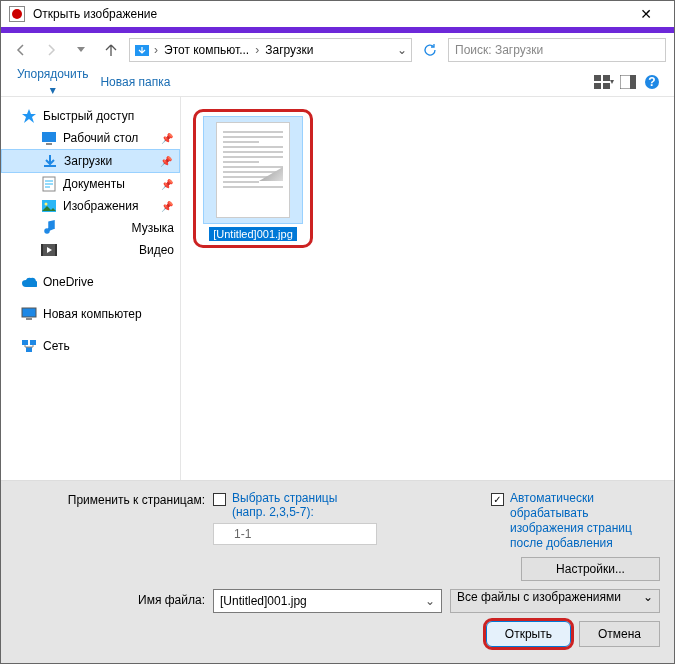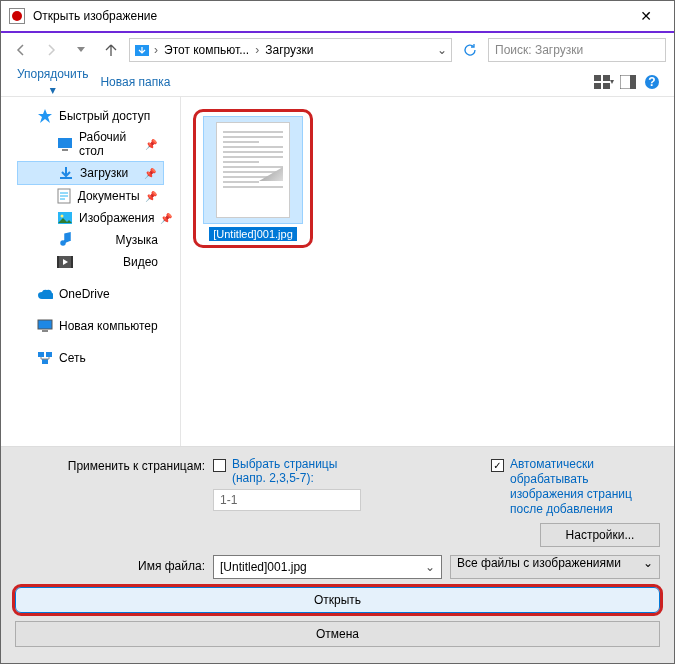--- a/index.html
+++ b/index.html
@@ -1,65 +1,65 @@
 <!DOCTYPE html>
 <html><head>
 <meta charset="utf-8">
 <style>
 * { box-sizing: border-box; margin: 0; padding: 0; font-family: "Segoe UI", Tahoma, sans-serif; font-size: 12px; }
 body { background: #fff; width: 675px; height: 664px; overflow: hidden; }
 .dialog { width: 675px; height: 664px; border: 1px solid #666; background: #fff; display: flex; flex-direction: column; }
-.titlebar { height: 32px; display: flex; align-items: center; padding: 0 8px; border-bottom: 2px solid #6d28d9; }
+.titlebar { height: 32px; display: flex; align-items: center; padding: 0 8px; border-bottom: 6px solid #6d28d9; }
 .titlebar .appicon { width: 16px; height: 16px; background: #fff; border: 1px solid #888; display: flex; align-items: center; justify-content: center; margin-right: 8px; }
 .titlebar .appicon .inner { width: 10px; height: 10px; border-radius: 50%; background: #c00; }
 .titlebar .title { flex: 1; color: #000; }
 .titlebar .close { width: 40px; height: 30px; display: flex; align-items: center; justify-content: center; font-size: 14px; }
 .navrow { height: 34px; display: flex; align-items: center; padding: 4px 8px; gap: 6px; }
 .navbtn { width: 24px; height: 24px; display: flex; align-items: center; justify-content: center; color: #888; }
 .navbtn.enabled { color: #0067c0; }
 .breadcrumb { flex: 1; height: 24px; border: 1px solid #ccc; display: flex; align-items: center; padding: 0 4px; gap: 2px; overflow: hidden; }
 .breadcrumb .sep { color: #666; padding: 0 2px; }
 .breadcrumb .crumb { padding: 0 2px; white-space: nowrap; }
 .breadcrumb .dd { color: #555; }
 .refresh { width: 24px; height: 24px; display: flex; align-items: center; justify-content: center; color: #1e88e5; }
-.searchbox { width: 178px; height: 24px; border: 1px solid #ccc; padding: 0 6px; color: #888; display: flex; align-items: center; }
+.searchbox { width: 218px; height: 24px; border: 1px solid #ccc; padding: 0 6px; color: #888; display: flex; align-items: center; }
 .toolbar { height: 30px; display: flex; align-items: center; padding: 0 10px; border-bottom: 1px solid #e5e5e5; }
 .tbitem { color: #1a6db3; padding: 4px 6px; display: flex; align-items: center; gap: 2px; flex-direction: column; }
 .tbspacer { flex: 1; }
 .tbicon { width: 24px; height: 24px; display: flex; align-items: center; justify-content: center; color: #444; }
 .body { flex: 1; display: flex; min-height: 0; }
-.sidebar { width: 180px; border-right: 1px solid #e5e5e5; padding: 8px 16px; overflow: hidden; }
+.sidebar { width: 180px; border-right: 1px solid #e5e5e5; padding: 8px 0; overflow: hidden; }
 .navitem { display: flex; align-items: center; padding: 3px 6px 3px 20px; gap: 6px; color: #000; }
 .navitem.sub { padding-left: 40px; justify-content: space-between; }
 .navitem.selected { background: #cce8ff; border: 1px solid #99d1ff; }
 .navitem .pin { margin-left: auto; color: #555; font-size: 10px; }
 .navicon { width: 16px; height: 16px; display: flex; align-items: center; justify-content: center; }
 .filearea { flex: 1; padding: 12px; display: flex; align-items: flex-start; }
 .fileitem { width: 120px; display: flex; flex-direction: column; align-items: center; border: 3px solid #cc2222; border-radius: 10px; padding: 4px; }
 .fileitem .thumbwrap { width: 100px; height: 108px; background: #cce8ff; border: 1px solid #99d1ff; display: flex; align-items: center; justify-content: center; }
 .fileitem .thumb { width: 74px; height: 96px; background: #fff; border: 1px solid #ccc; padding: 8px 6px; position: relative; }
 .thumb .tl { height: 2px; background: #ccc; margin-bottom: 3px; }
 .thumb .tl.sh { width: 60%; }
 .thumb .tri { position: absolute; right: 6px; top: 44px; width: 24px; height: 14px; background: linear-gradient(135deg,#999,#ddd); clip-path: polygon(0 100%,100% 0,100% 100%); }
 .fileitem .flabel { margin-top: 3px; background: #0078d7; color: #fff; padding: 1px 4px; font-size: 11px; white-space: nowrap; }
 .bottom { border-top: 1px solid #ddd; background: #e5e5e5; padding: 10px 14px 16px 14px; display: flex; flex-direction: column; gap: 8px; }
 .row { display: flex; align-items: flex-start; gap: 8px; }
 .lbl { text-align: right; color: #000; }
 .pagesrow .lbl { width: 190px; padding-top: 2px; }
 .cb { width: 13px; height: 13px; border: 1px solid #333; background: #fff; display: inline-flex; align-items: center; justify-content: center; font-size: 10px; color: #000; flex-shrink: 0; margin-top: 2px; }
 .cb.checked::after { content: "✓"; }
 .linklabel { color: #0067c0; }
-.pagesinput { margin-top: 4px; width: 148px; height: 22px; border: 1px solid #ccc; background: #fff; padding: 0 6px; color: #666; display: flex; align-items: center; }
+.pagesinput { margin-top: 4px; width: 164px; height: 22px; border: 1px solid #ccc; background: #fff; padding: 0 20px; color: #666; display: flex; align-items: center; }
 .autoopt { width: 150px; color: #0067c0; line-height: 1.25; }
-.settingsbtn { margin-top: 6px; margin-left: auto; width: 120px; height: 24px; border: 1px solid #adadad; background: #e1e1e1; display: flex; align-items: center; justify-content: center; }
+.settingsbtn { margin-top: 6px; margin-left: auto; width: 139px; height: 24px; border: 1px solid #adadad; background: #e1e1e1; display: flex; align-items: center; justify-content: center; }
 .filerow .lbl { width: 190px; padding-top: 4px; }
 .filename { flex: 1; height: 24px; border: 1px solid #7a7a7a; background: #fff; padding: 0 6px; display: flex; align-items: center; }
 .filename .ddarr { margin-left: auto; color: #555; }
 .filter { width: 210px; height: 24px; border: 1px solid #adadad; background: #e1e1e1; padding: 0 6px; display: flex; align-items: flex-start; }
-.actionrow { display: flex; justify-content: flex-end; gap: 8px; flex-direction: column; }
+.actionrow { display: flex; justify-content: flex-end; gap: 8px; }
 .btn { height: 26px; border: 1px solid #adadad; background: #e1e1e1; padding: 0 18px; display: flex; align-items: center; justify-content: center; }
 .btn.primary { border: 1px solid #0078d7; background: #e5f1fb; }
 .btn.highlight { outline: 3px solid #cc2222; border-radius: 6px; }
 svg { display: block; }
 </style>
 </head>
 <body>
 
 <div class="dialog">
 

